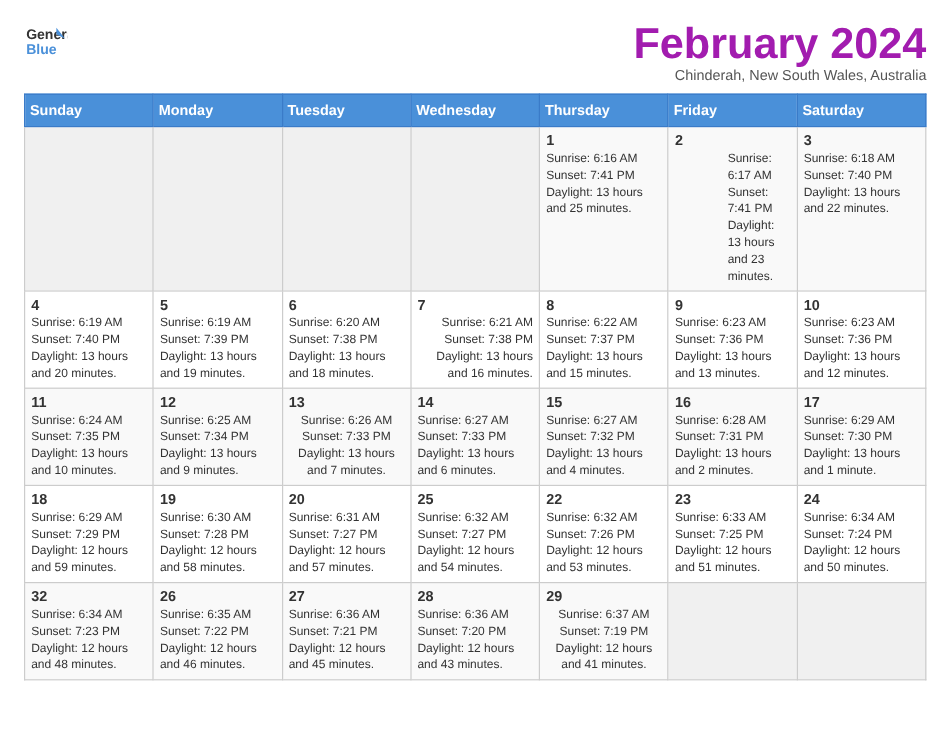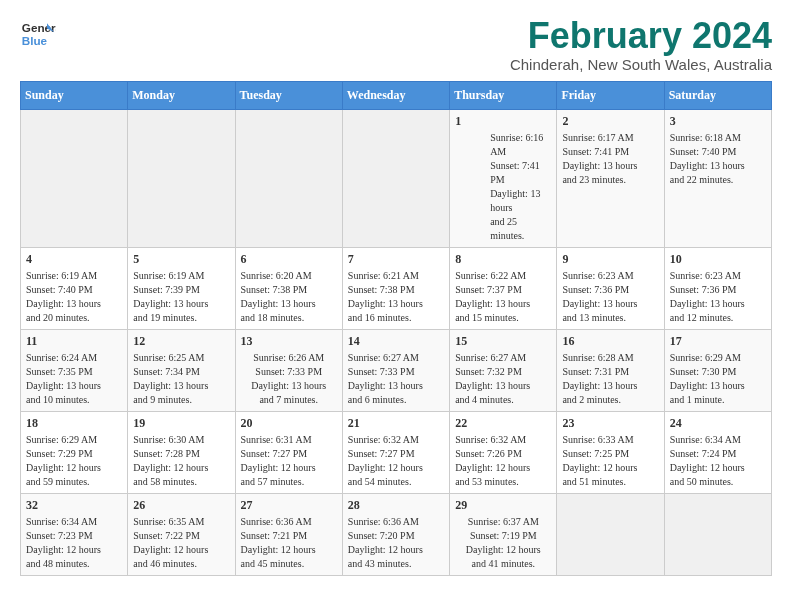--- a/index.html
+++ b/index.html
@@ -24,33 +24,32 @@
     .logo-icon {
       width: 36px;
       height: 36px;
     }
     .title-area {
       text-align: right;
     }
     .month-title {
       font-size: 36px;
       font-weight: bold;
-      color: #0f766e;
+      color: #a21caf;
       line-height: 1.1;
     }
     .subtitle {
-      font-size: 15px;
+      font-size: 12px;
       color: #555;
       text-align: right;
     }
     table {
       width: 100%;
       border-collapse: collapse;
       font-size: 10.5px;
-      font-family: Liberation Serif, serif;
     }
     thead th {
       background-color: #4a90d9;
       color: #fff;
       padding: 6px 4px;
       text-align: left;
       font-size: 12px;
       border: 1px solid #3a7bc8;
     }
     tbody td {
@@ -111,28 +110,28 @@
       </tr>
   </thead>
   <tbody id="calendar-body">
   <tr>
         <td class="empty-cell"></td>
         <td class="empty-cell"></td>
         <td class="empty-cell"></td>
         <td class="empty-cell"></td>
         <td>
           <span class="day-number">1</span>
-          <div class="day-info" style="white-space: pre-line; margin-left: 35px;">Sunrise: 6:16 AM
+          <div class="day-info" style="white-space: pre-line;">Sunrise: 6:16 AM
 Sunset: 7:41 PM
 Daylight: 13 hours
 and 25 minutes.</div>
         </td>
         <td>
           <span class="day-number">2</span>
-          <div class="day-info" style="white-space: pre-line;">Sunrise: 6:17 AM
+          <div class="day-info" style="white-space: pre-line; margin-left: 44px;">Sunrise: 6:17 AM
 Sunset: 7:41 PM
 Daylight: 13 hours
 and 23 minutes.</div>
         </td>
         <td>
           <span class="day-number">3</span>
           <div class="day-info" style="white-space: pre-line;">Sunrise: 6:18 AM
 Sunset: 7:40 PM
 Daylight: 13 hours
 and 22 minutes.</div>
@@ -155,21 +154,21 @@
         </td>
         <td>
           <span class="day-number">6</span>
           <div class="day-info" style="white-space: pre-line;">Sunrise: 6:20 AM
 Sunset: 7:38 PM
 Daylight: 13 hours
 and 18 minutes.</div>
         </td>
         <td>
           <span class="day-number">7</span>
-          <div class="day-info" style="white-space: pre-line;">Sunrise: 6:21 AM
+          <div class="day-info" style="white-space: pre-line; text-align: right;">Sunrise: 6:21 AM
 Sunset: 7:38 PM
 Daylight: 13 hours
 and 16 minutes.</div>
         </td>
         <td>
           <span class="day-number">8</span>
           <div class="day-info" style="white-space: pre-line;">Sunrise: 6:22 AM
 Sunset: 7:37 PM
 Daylight: 13 hours
 and 15 minutes.</div>
@@ -256,21 +255,21 @@
 and 58 minutes.</div>
         </td>
         <td>
           <span class="day-number">20</span>
           <div class="day-info" style="white-space: pre-line;">Sunrise: 6:31 AM
 Sunset: 7:27 PM
 Daylight: 12 hours
 and 57 minutes.</div>
         </td>
         <td>
-          <span class="day-number">21</span>
+          <span class="day-number">25</span>
           <div class="day-info" style="white-space: pre-line;">Sunrise: 6:32 AM
 Sunset: 7:27 PM
 Daylight: 12 hours
 and 54 minutes.</div>
         </td>
         <td>
           <span class="day-number">22</span>
           <div class="day-info" style="white-space: pre-line;">Sunrise: 6:32 AM
 Sunset: 7:26 PM
 Daylight: 12 hours

